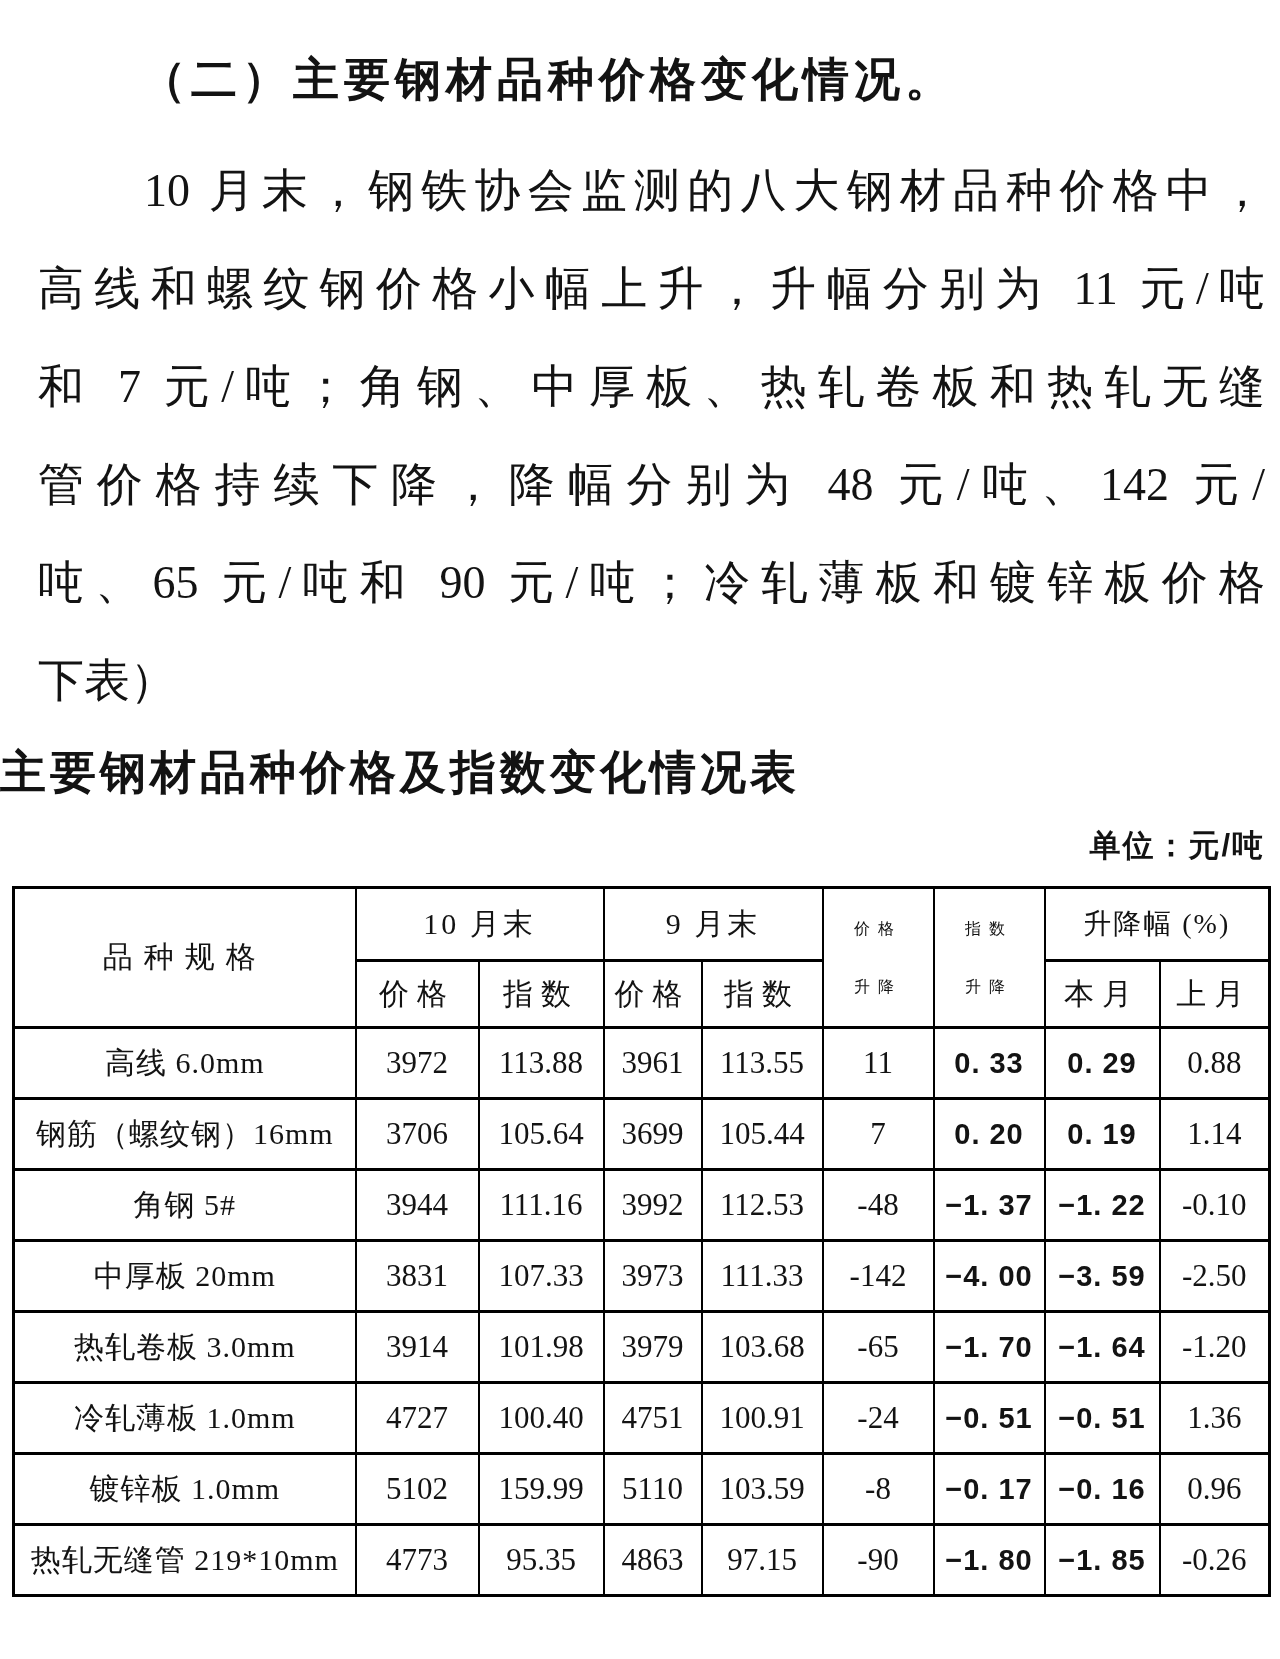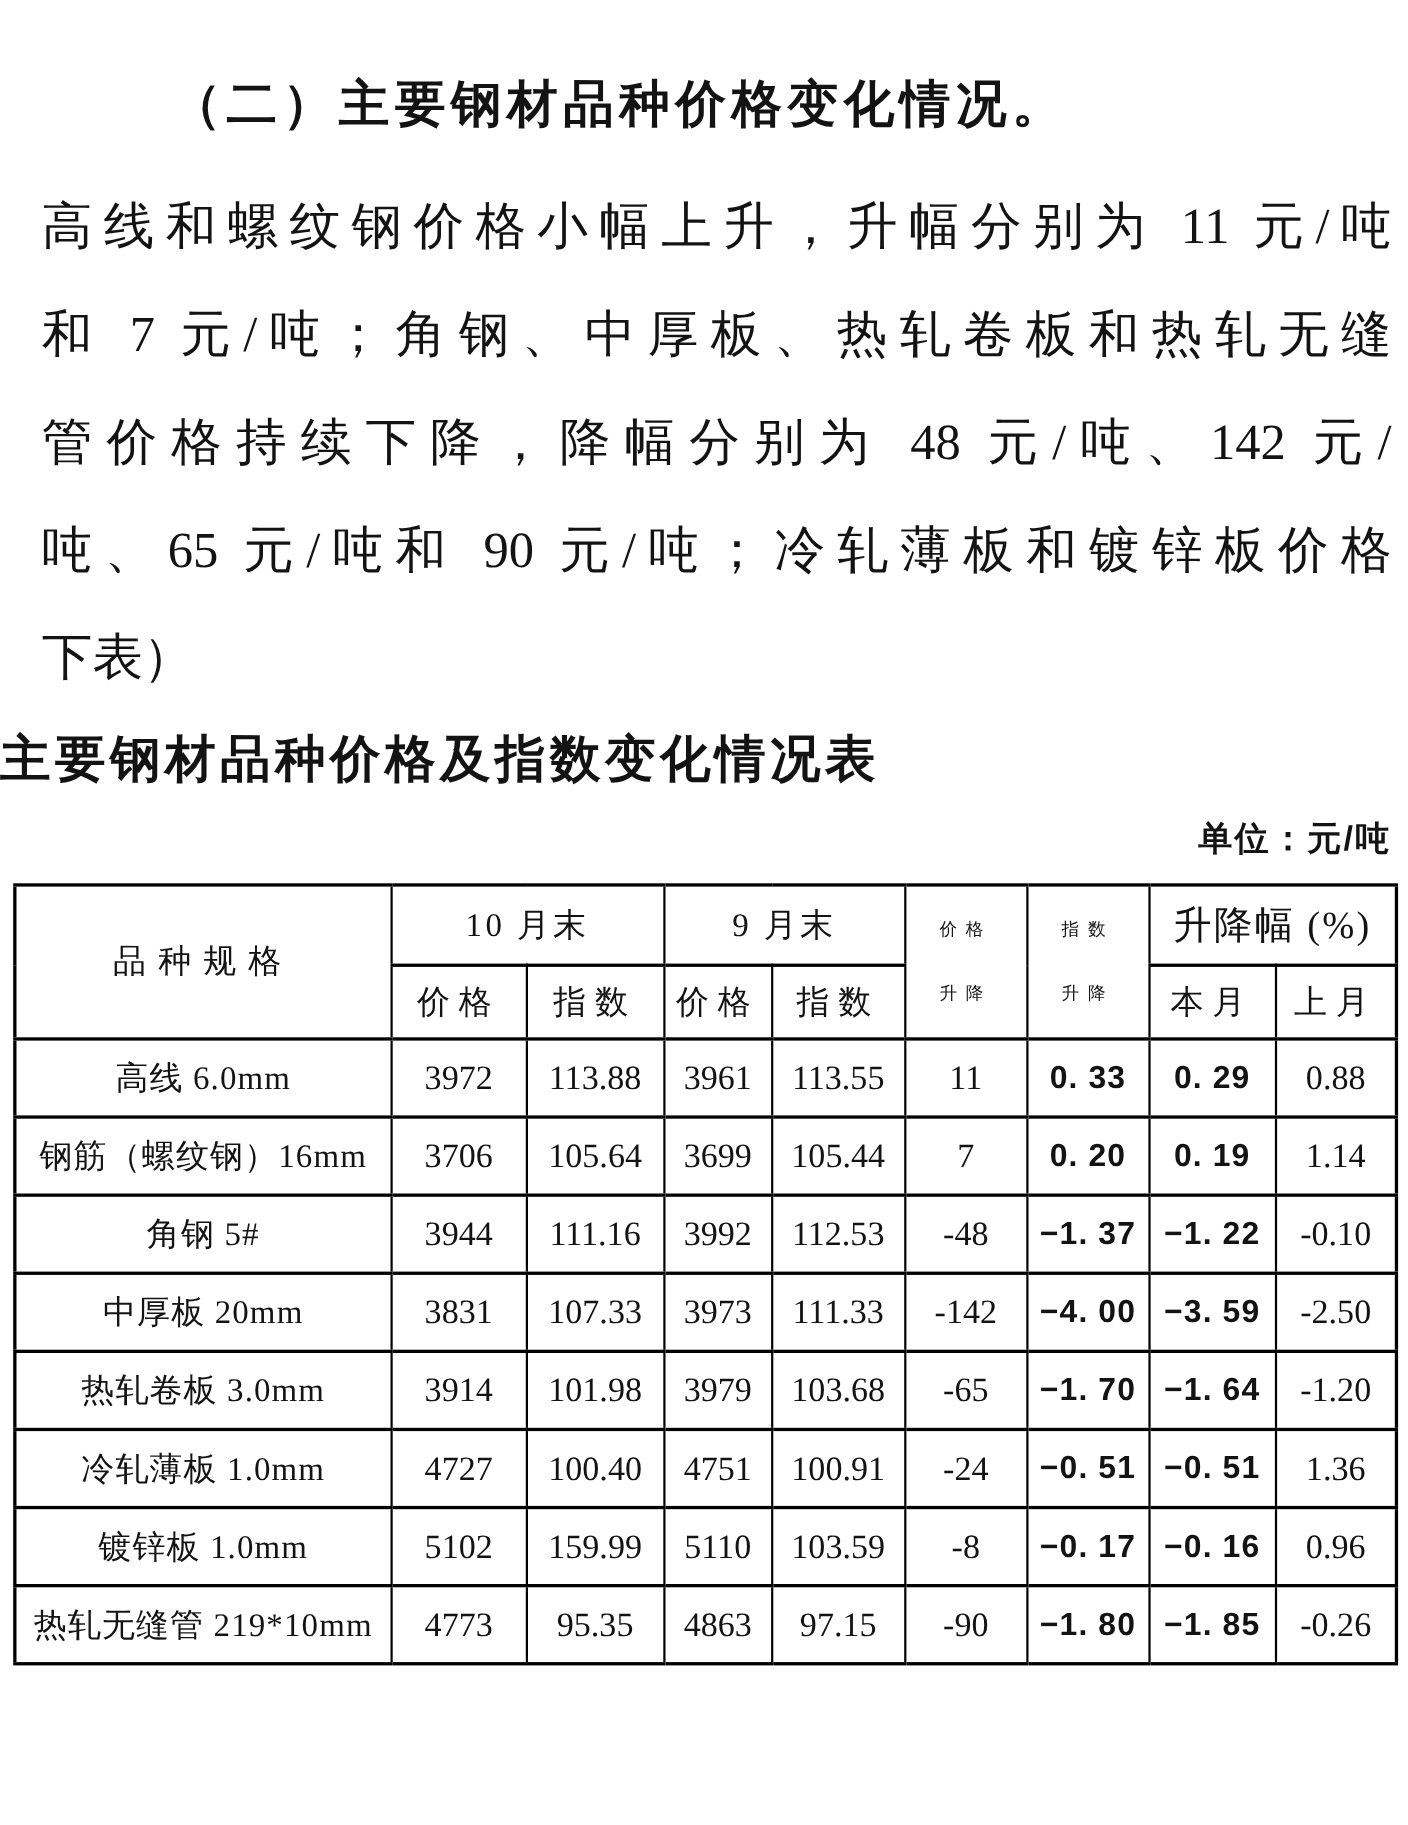--- a/index.html
+++ b/index.html
@@ -2,21 +2,21 @@
 <html><head>
 <meta charset="utf-8">
 <style>
   html,body{margin:0;padding:0;background:#ffffff;}
   .page{
     width:1280px;height:1659px;overflow:hidden;position:relative;
     background:#ffffff;color:#131313;
     font-family:"Liberation Serif","DejaVu Serif",serif;
   }
   .heading{
-    margin:15px;padding:48px 0 0 140px;
+    margin:0;padding:48px 0 0 140px;
     font-size:46px;line-height:64px;font-weight:600;letter-spacing:5px;
   }
   .para{margin:30px 15px 0 38px;font-size:46px;line-height:98px;}
   .pline{text-align:justify;text-align-last:justify;}
   .pline.first{text-indent:106px;}
   .pline.last{text-align:center;text-align-last:left;}
   .tbl-title{
     margin-top:14px;text-align:left;
     font-family:"Liberation Sans","DejaVu Sans",sans-serif;
     font-weight:700;font-size:46px;line-height:56px;letter-spacing:4px;
@@ -33,37 +33,38 @@
   .tbl td{
     border:2px solid #000;border-top-width:3px;border-bottom-width:3px;
     text-align:center;vertical-align:middle;padding:0;overflow:hidden;
   }
   .hrow1 td{height:70px;}
   .hrow2 td{height:64px;}
   .drow td{height:68px;}
   .h{font-size:30px;letter-spacing:8px;}
   .h-date{font-size:30px;letter-spacing:3px;}
   .spec{font-size:30px;letter-spacing:11px;}
-  .pct{font-size:35px;letter-spacing:2px;}
+  .pct{font-size:28px;letter-spacing:2px;}
   .h2l span{display:block;line-height:58px;letter-spacing:8px;}
   .lbl{font-size:30px;letter-spacing:1px;}
   .num{font-size:31px;}
   .numb{
     font-family:"Liberation Sans","DejaVu Sans",sans-serif;
     font-weight:700;font-size:29px;letter-spacing:1px;
   }
 </style>
 </head>
 <body>
 
 <div class="page">
 
   <h2 class="heading">（二）主要钢材品种价格变化情况。</h2>
 
   <div class="para">
+    <div class="pline first">10 月末，钢铁协会监测的八大钢材品种价格中，</div>
     <div class="pline">高线和螺纹钢价格小幅上升，升幅分别为 11 元/吨</div>
     <div class="pline">和 7 元/吨；角钢、中厚板、热轧卷板和热轧无缝</div>
     <div class="pline">管价格持续下降，降幅分别为 48 元/吨、142 元/</div>
     <div class="pline">吨、65 元/吨和 90 元/吨；冷轧薄板和镀锌板价格</div>
     <div class="pline last">下表）</div>
   </div>
 
   <div class="tbl-title">主要钢材品种价格及指数变化情况表</div>
 
   <div class="unit">单位：元/吨</div>

